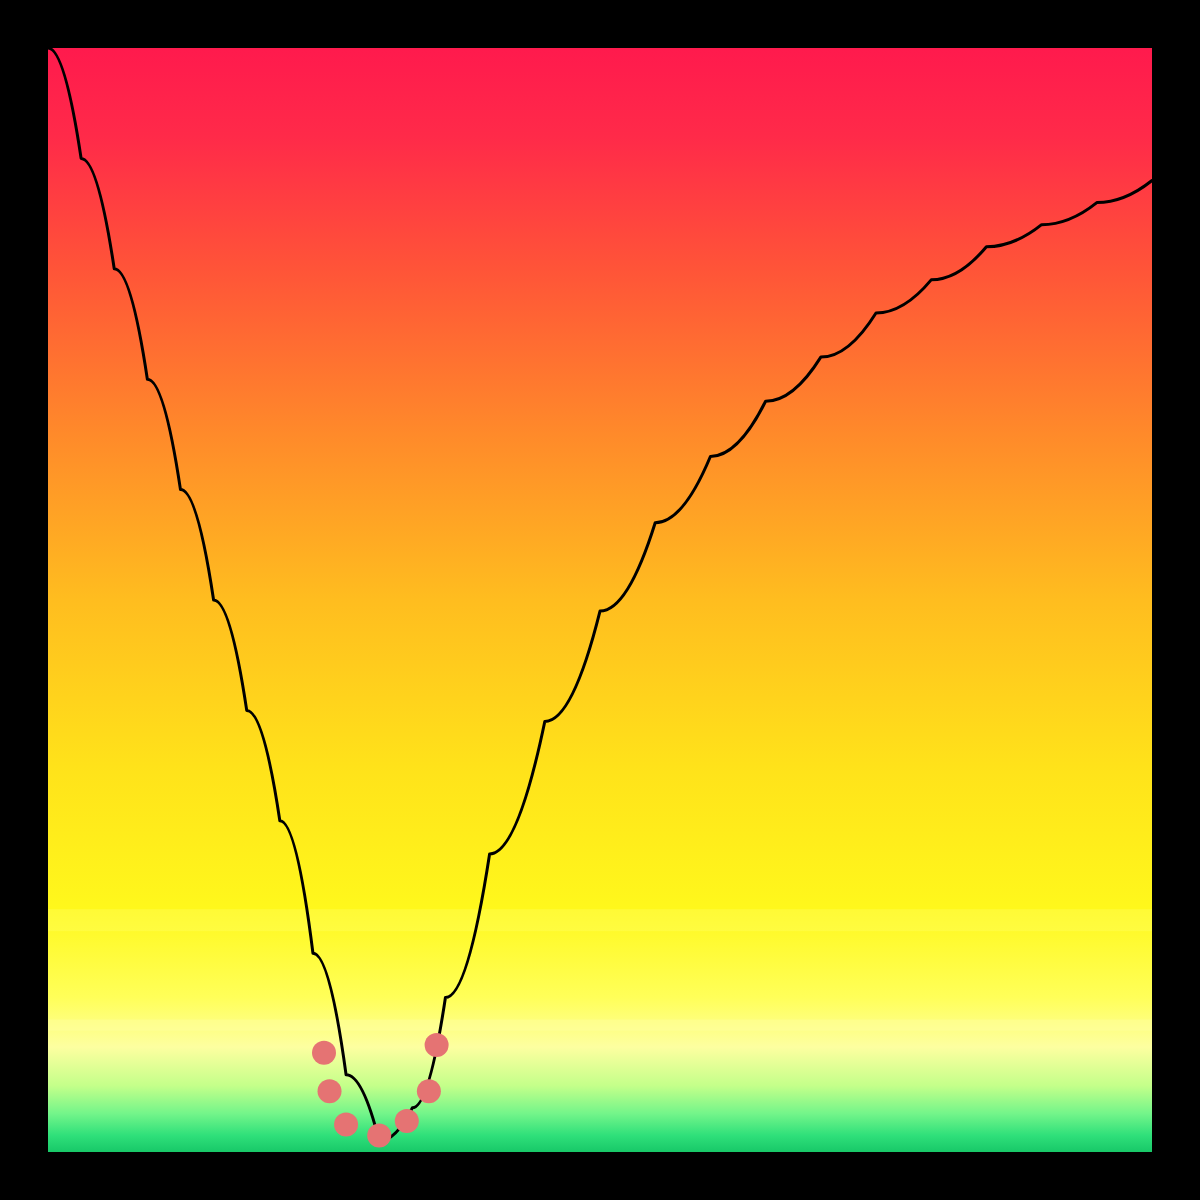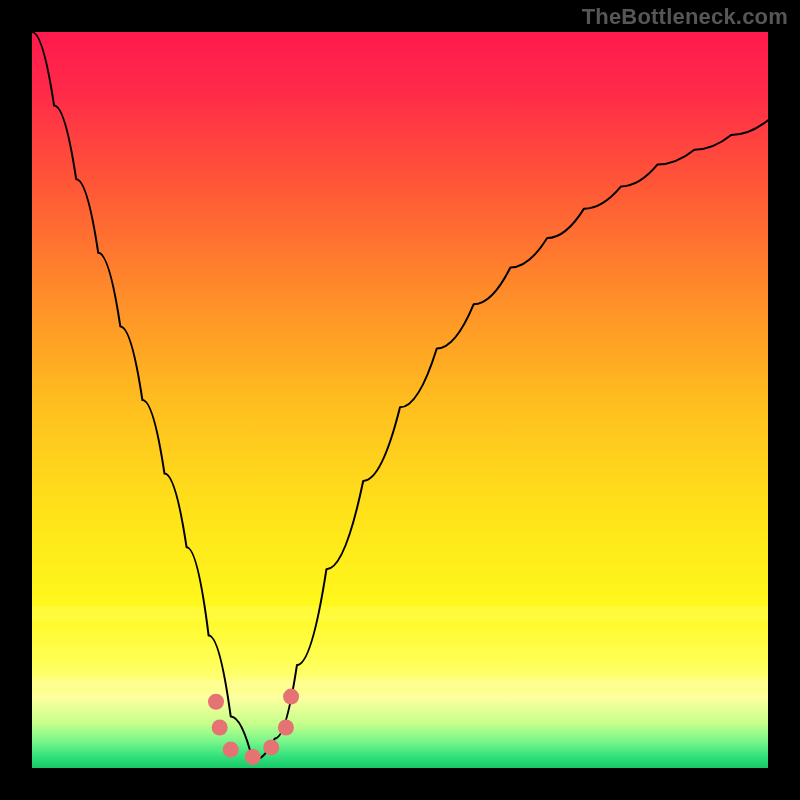--- a/index.html
+++ b/index.html
@@ -43,21 +43,20 @@
   .gradient-bg {
     width: 736px;
     height: 736px;
   }
 </style>
 </head>
 <body>
 
 <div class="frame">
 
-  <div class="watermark">TheBottleneck.com</div>
 
   <div class="plot">
 
     <svg class="gradient-bg" viewBox="0 0 736 736" preserveAspectRatio="none">
       <defs>
         <linearGradient id="bg-grad" x1="0" y1="0" x2="0" y2="1">
         <stop offset="0.00%" stop-color="#ff1a4d"></stop>
             <stop offset="8.00%" stop-color="#ff2a49"></stop>
             <stop offset="20.00%" stop-color="#ff5438"></stop>
             <stop offset="35.00%" stop-color="#ff8a2a"></stop>

